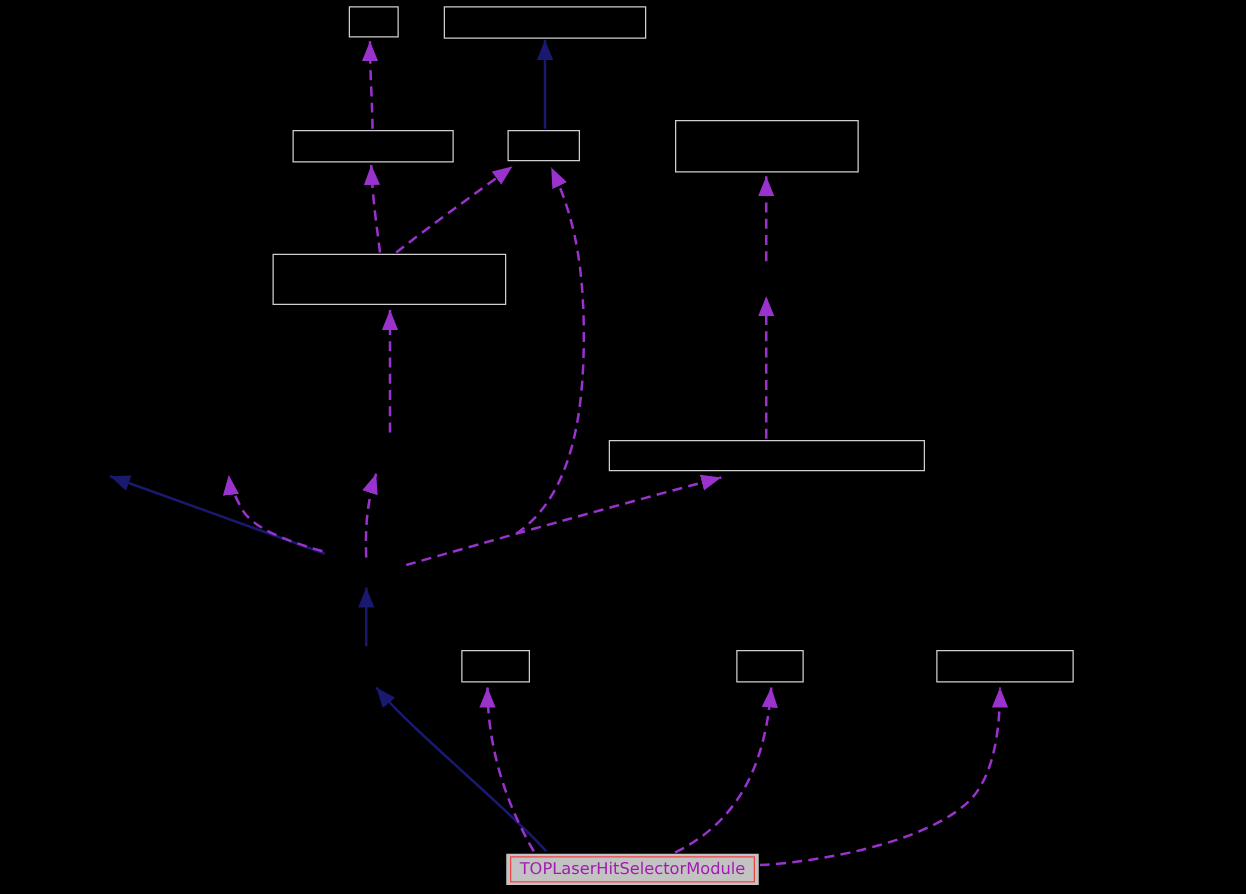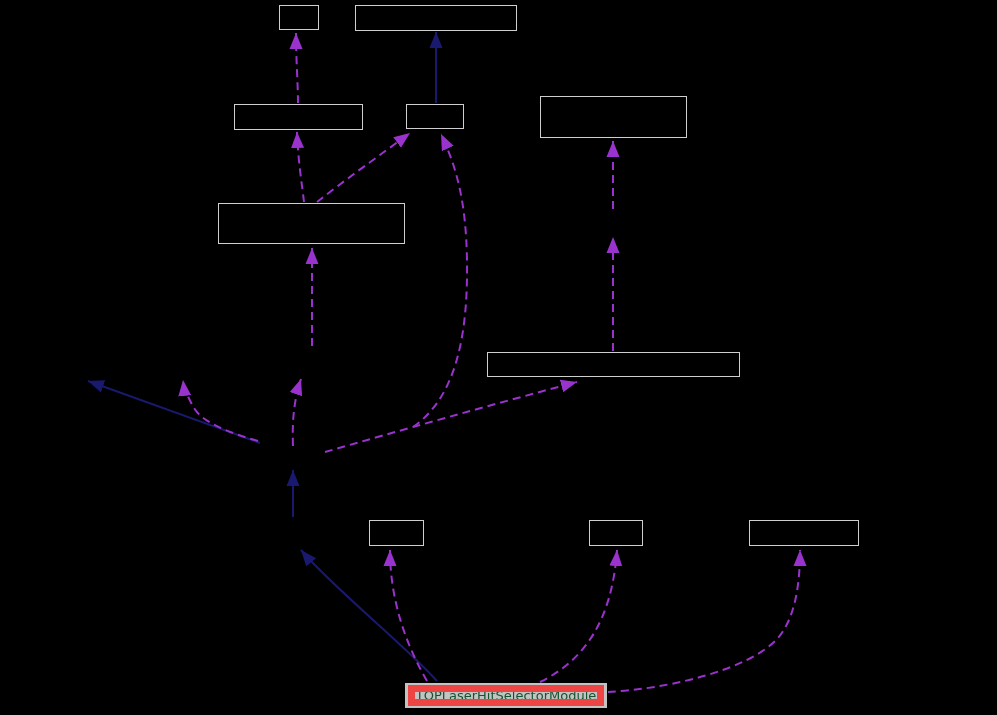--- a/index.html
+++ b/index.html
@@ -18,24 +18,24 @@
     background:#000;
     border:1.5px solid #cfcfcf;
   }
   .node.main{
     background:#c3c3c3;
     border:none;
   }
   .main-inner{
     position:absolute;
     left:3px;right:3px;top:2px;bottom:2px;
-    border:7px solid #ef4444;
+    border:1px solid #ef4444;
     display:flex;align-items:center;justify-content:center;
     font-size:13px;
-    color:#14532d;
+    color:#a21caf;
     white-space:nowrap;
     overflow:hidden;
   }
 </style>
 </head>
 <body>
 
 <div class="stage">
   <svg id="edge-layer" viewBox="0 0 997 715" xmlns="http://www.w3.org/2000/svg">
     <defs>

